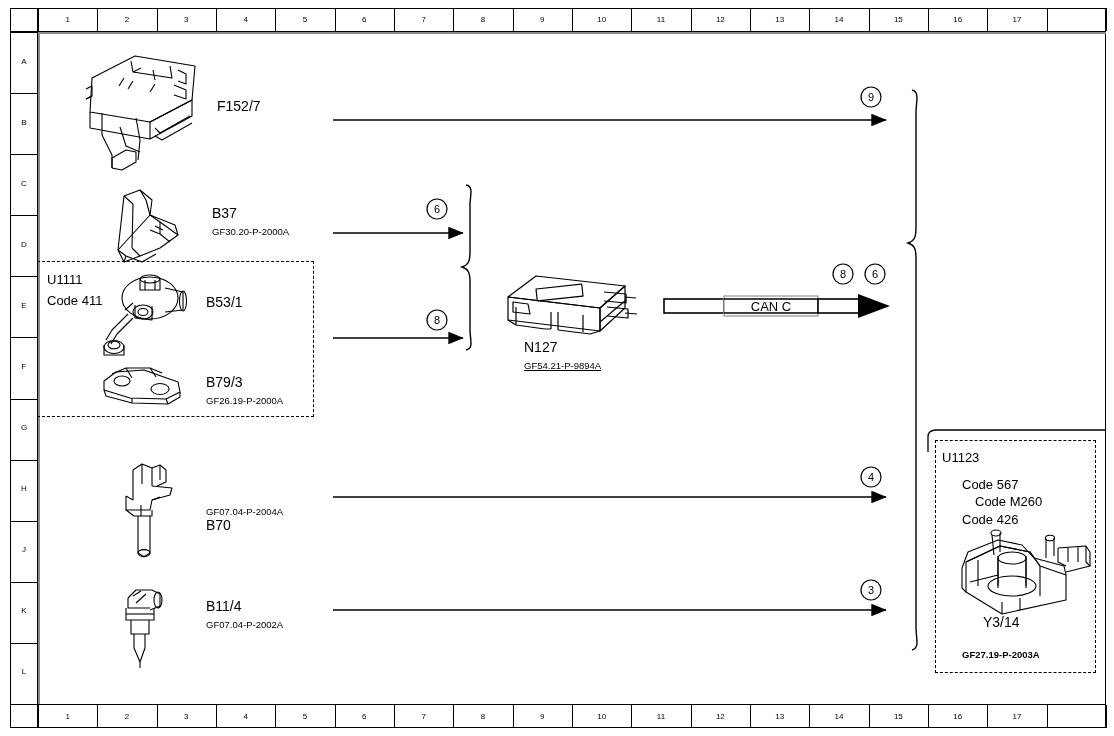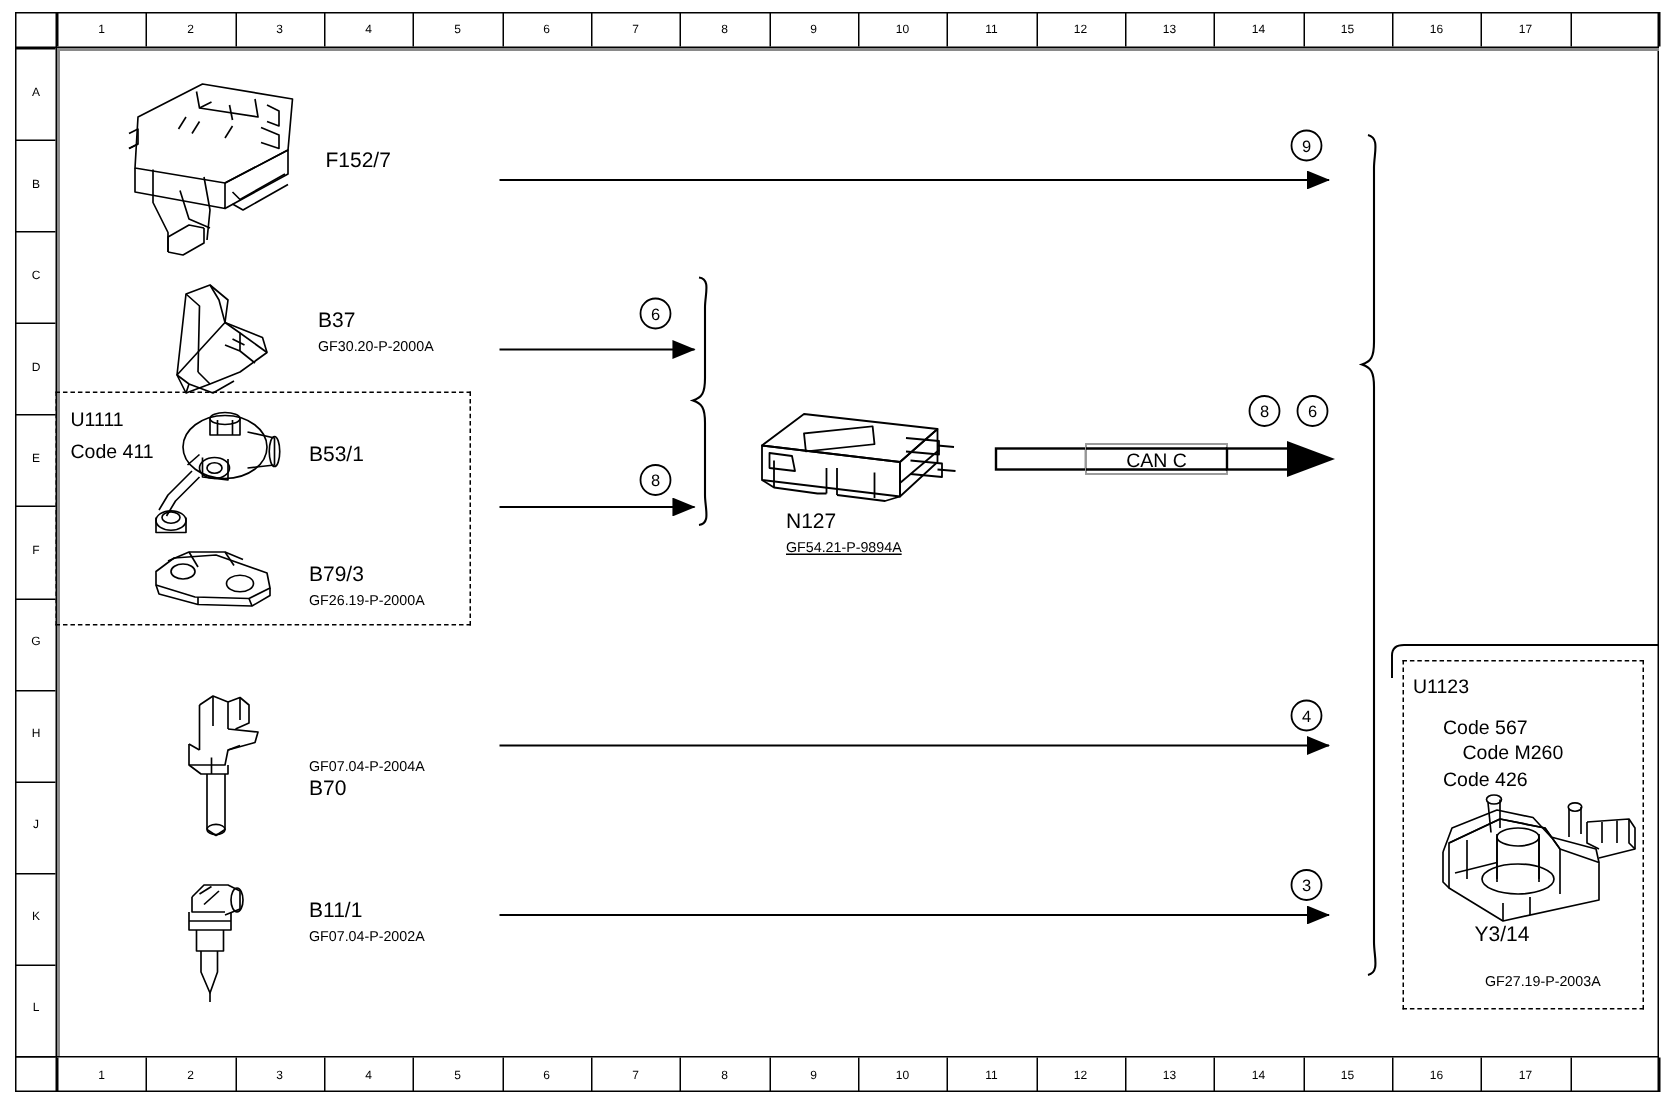--- a/index.html
+++ b/index.html
@@ -462,24 +462,24 @@
   <div class="lbl lbl-sub" style="left:206px; top:395px;">GF26.19-P-2000A</div>
 
   <div class="lbl lbl-main" style="left:524px; top:339px;">N127</div>
   <div class="lbl lbl-sub" style="left:524px; top:360px;text-decoration:underline;">GF54.21-P-9894A</div>
 
   <div class="canc-label" style="left:724px; top:299px; width:94px;">CAN C</div>
 
   <div class="lbl lbl-main" style="left:206px; top:485px;margin-top:32px;">B70</div>
   <div class="lbl lbl-sub" style="left:206px; top:506px;">GF07.04-P-2004A</div>
 
-  <div class="lbl lbl-main" style="left:206px; top:598px;">B11/1</div>
+  <div class="lbl lbl-main" style="left:206px; top:598px;">B11/4</div>
   <div class="lbl lbl-sub" style="left:206px; top:619px;">GF07.04-P-2002A</div>
 
   <div class="lbl lbl-box" style="left:942px; top:450px;">U1123</div>
   <div class="lbl lbl-box" style="left:962px; top:477px;">Code 567</div>
   <div class="lbl lbl-box" style="left:975px; top:494px;">Code M260</div>
   <div class="lbl lbl-box" style="left:962px; top:512px;">Code 426</div>
 
   <div class="lbl lbl-main" style="left:983px; top:614px;">Y3/14</div>
-  <div class="lbl lbl-sub" style="left:990px; top:649px;">GF27.19-P-2003A</div>
+  <div class="lbl lbl-sub" style="left:962px; top:649px;font-weight:bold;">GF27.19-P-2003A</div>
 
 </div>
 
 </body></html>

